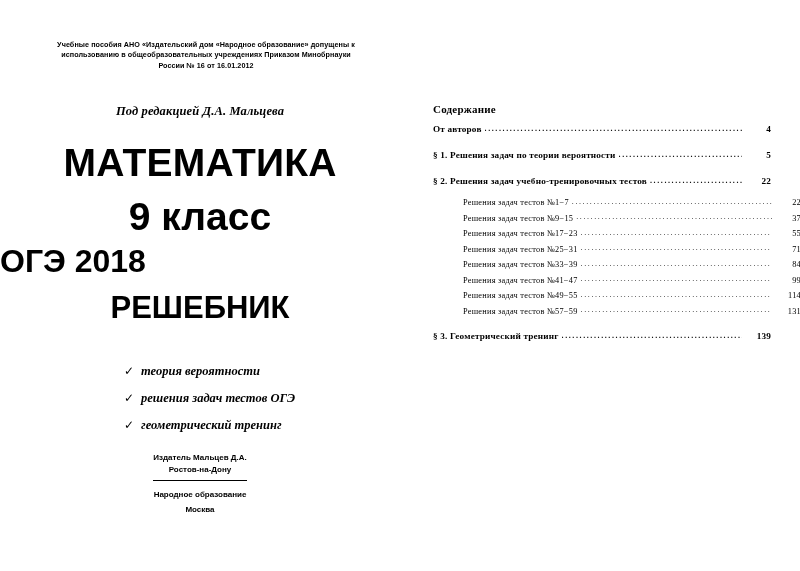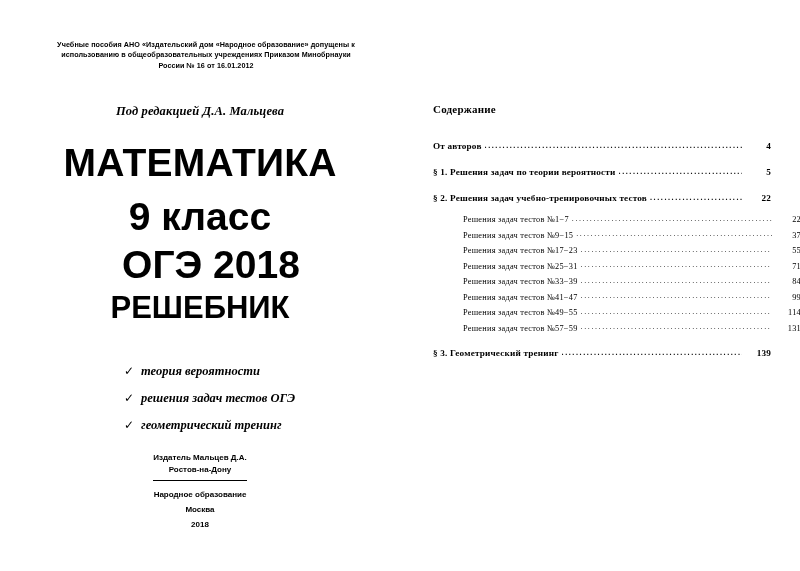--- a/index.html
+++ b/index.html
@@ -76,25 +76,24 @@
     text-align: center;
     font-size: 39px;
     font-weight: bold;
     line-height: 1;
   }
   .title-exam {
     position: absolute;
     top: 245px;
     left: 0;
     width: 400px;
-    text-align: center;
-    font-size: 39px;
+    text-align: left;
+    font-size: 32px;
     font-weight: bold;
     line-height: 1;
-    padding-left: 11px;
   }
   .title-solver {
     position: absolute;
     top: 292px;
     left: 0;
     width: 400px;
     text-align: center;
     font-size: 31px;
     font-weight: bold;
     line-height: 1;
@@ -150,21 +149,21 @@
     position: absolute;
     top: 103px;
     left: 33px;
     font-family: "Liberation Serif", serif;
     font-weight: bold;
     font-size: 11px;
     letter-spacing: 0.02em;
   }
   .toc {
     position: absolute;
-    top: 141px;
+    top: 124px;
     left: 33px;
     width: 338px;
     font-family: "Liberation Serif", serif;
   }
   .toc-row {
     display: flex;
     align-items: baseline;
     width: 100%;
     white-space: nowrap;
   }
@@ -237,21 +236,20 @@
       </div>
     </div>
 
     <div class="pub-block">
       <div>Издатель Мальцев Д.А.</div>
       <div>Ростов-на-Дону</div>
       <div class="pub-rule"></div>
       <div class="pub-block2">
         <div>Народное образование</div>
         <div>Москва</div>
-        <div>2018</div>
       </div>
     </div>
   </div>
 
   <div class="right-page">
     <div class="toc-title">Содержание</div>
     <div class="toc" id="toc-list">
         <div class="toc-row lvl1">
           <span class="lbl">От авторов</span>
           <span class="dots">....................................................................................................................</span>

